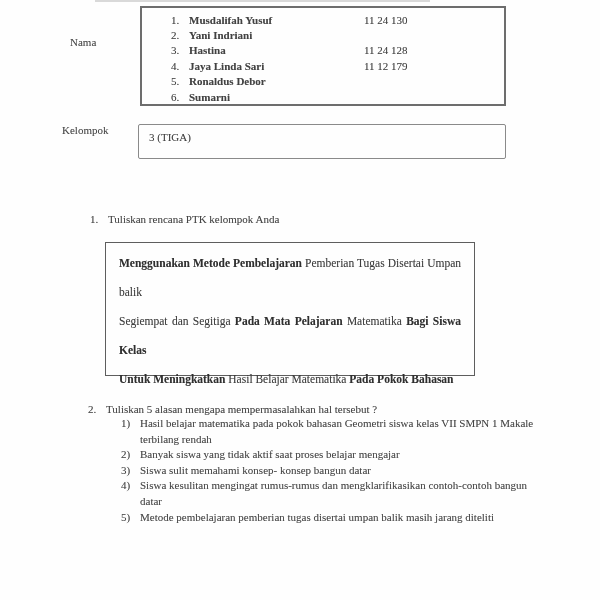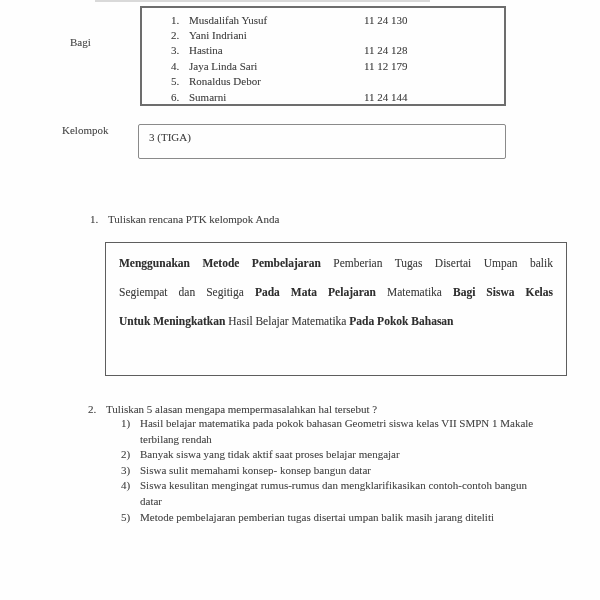--- a/index.html
+++ b/index.html
@@ -21,37 +21,37 @@
   .kel-lbl{left:62px;top:124px;}
 
   .box{position:absolute;box-sizing:border-box;background:#fefefe;}
   .names-box{
     left:140px;top:6px;width:366px;height:100px;
     border:2px solid #6d6d6d;
     padding-top:4px;
   }
   .mrow{display:flex;align-items:center;height:15.4px;font-size:11px;}
   .mno{width:18px;margin-left:29px;flex-shrink:0;}
-  .mnm{flex:1;}
+  .mnm{flex:1;font-weight:bold;}
   .mnim{width:140px;flex-shrink:0;}
 
   .kel-box{
     left:138px;top:124px;width:368px;height:35px;
     border:1.5px solid #8a8a8a;border-radius:2px;
     font-size:11px;
     padding:6px 0 0 10px;
   }
 
   .q{position:absolute;display:flex;font-size:11px;color:#454545;}
   .q1{left:90px;top:213px;}
   .q2{left:88px;top:403px;}
   .qno{width:18px;flex-shrink:0;}
 
   .ptk-box{
-    left:105px;top:242px;width:462px;height:134px;
+    left:105px;top:242px;width:370px;height:134px;
     border:1.5px solid #5e5e5e;
     padding:6px 13px 0 13px;
   }
   .ptk-line{
     font-size:11.5px;
     line-height:29px;
     color:#3d3d3d;
     text-align:justify;
     text-align-last:justify;
     white-space:normal;
@@ -67,21 +67,21 @@
   .rno{width:19px;flex-shrink:0;}
   .rtx{flex:1;}
 </style>
 </head>
 <body>
 
 <div class="page">
 
   <div class="top-cut"></div>
 
-  <span class="lbl nama-lbl">Bagi</span>
+  <span class="lbl nama-lbl">Nama</span>
 
   <div class="box names-box">
 
       <div class="mrow">
         <span class="mno">1.</span>
         <span class="mnm">Musdalifah Yusuf</span>
         <span class="mnim">11 24 130</span>
       </div>
 
       <div class="mrow">
@@ -102,21 +102,20 @@
       </div>
 
       <div class="mrow">
         <span class="mno">5.</span>
         <span class="mnm">Ronaldus Debor</span>
       </div>
 
       <div class="mrow">
         <span class="mno">6.</span>
         <span class="mnm">Sumarni</span>
-        <span class="mnim">11 24 144</span>
       </div>
     </div>
 
   <span class="lbl kel-lbl">Kelompok</span>
 
   <div class="box kel-box">
     <span>3 (TIGA)</span>
   </div>
 
   <div class="q q1">

